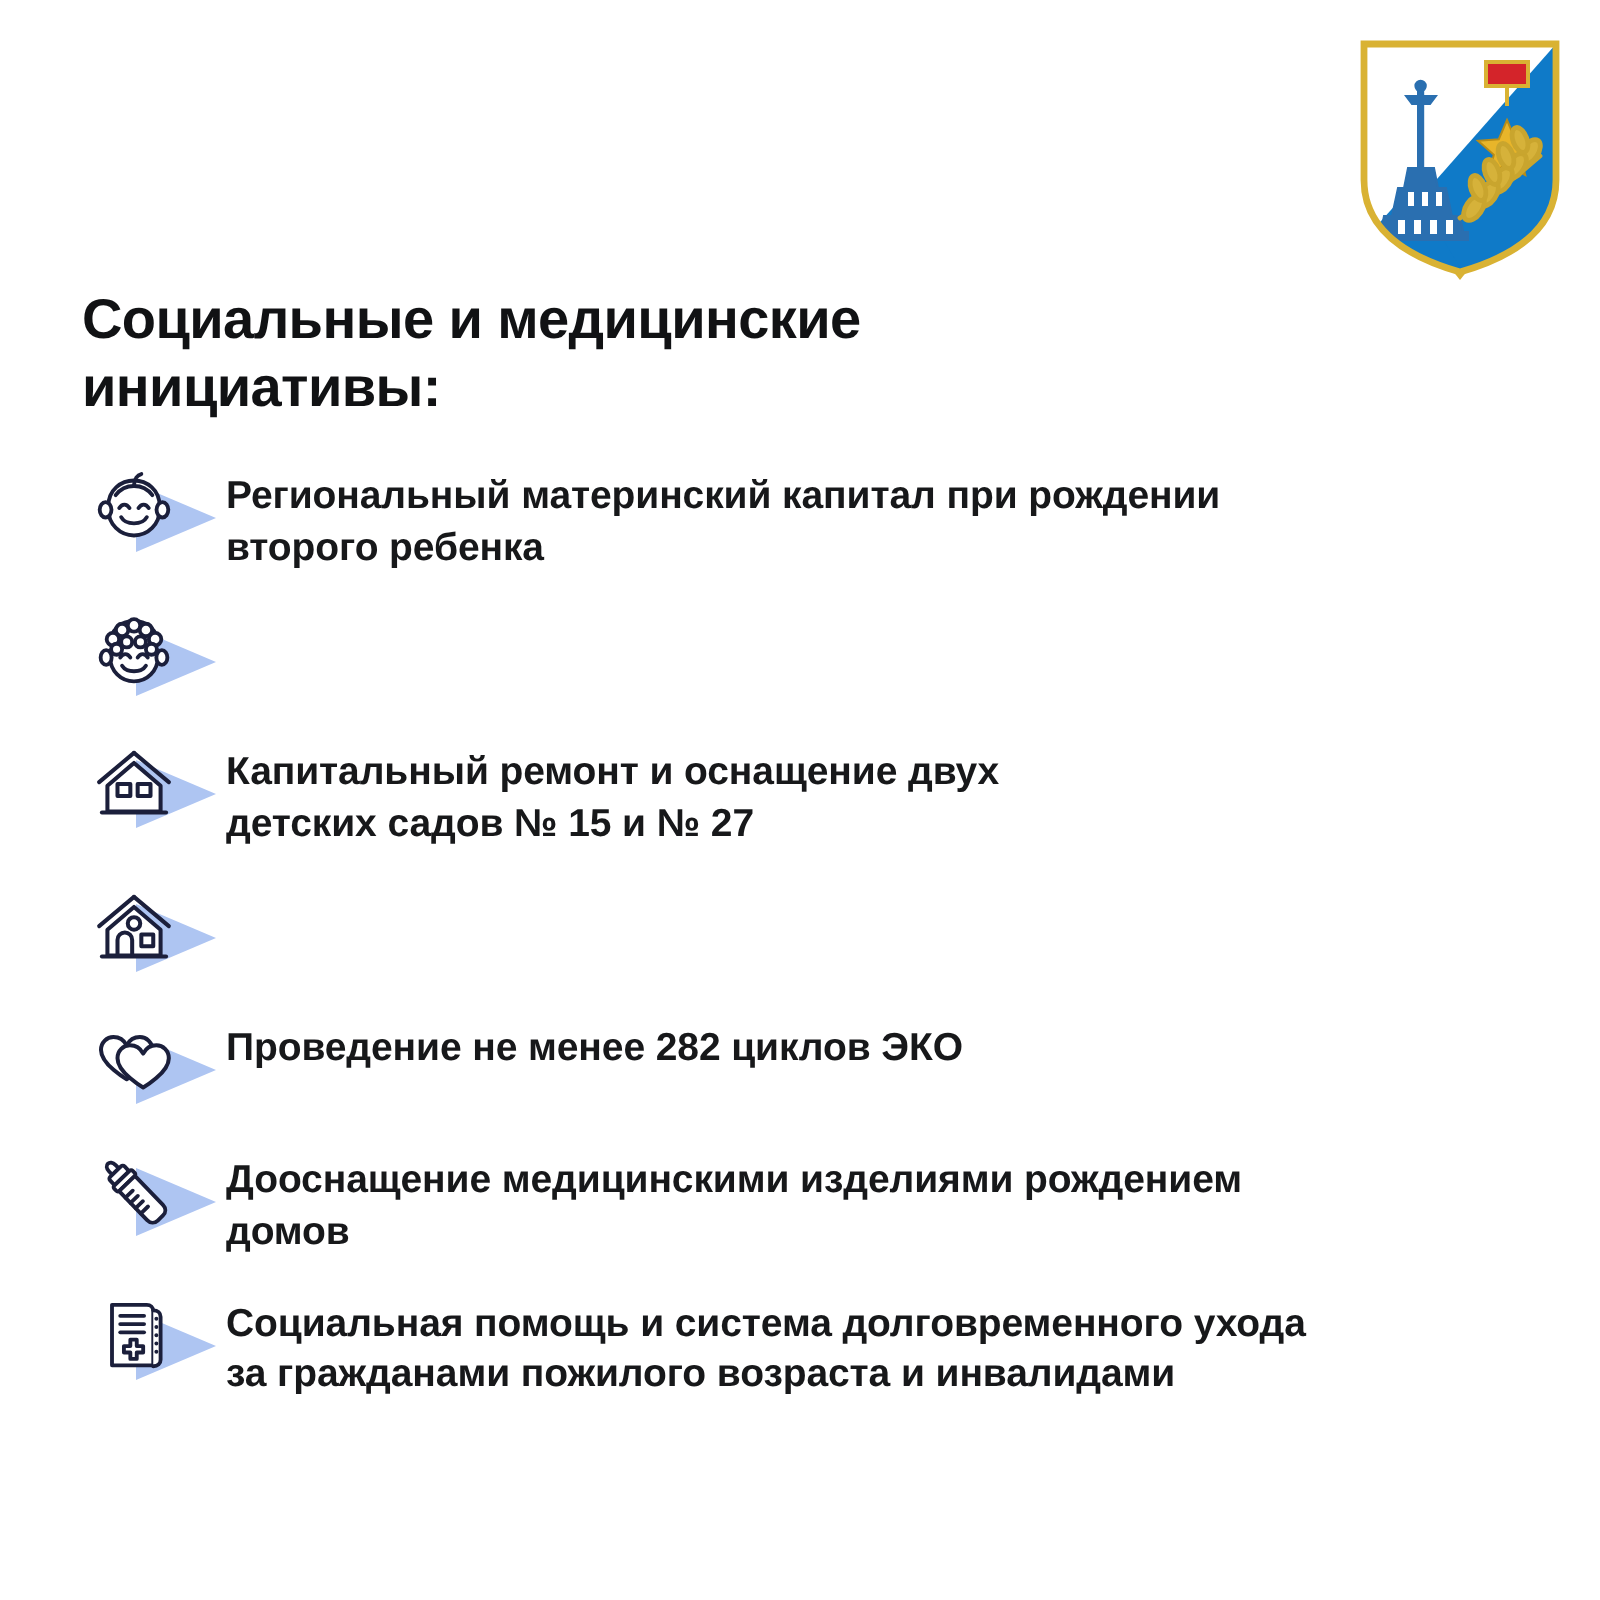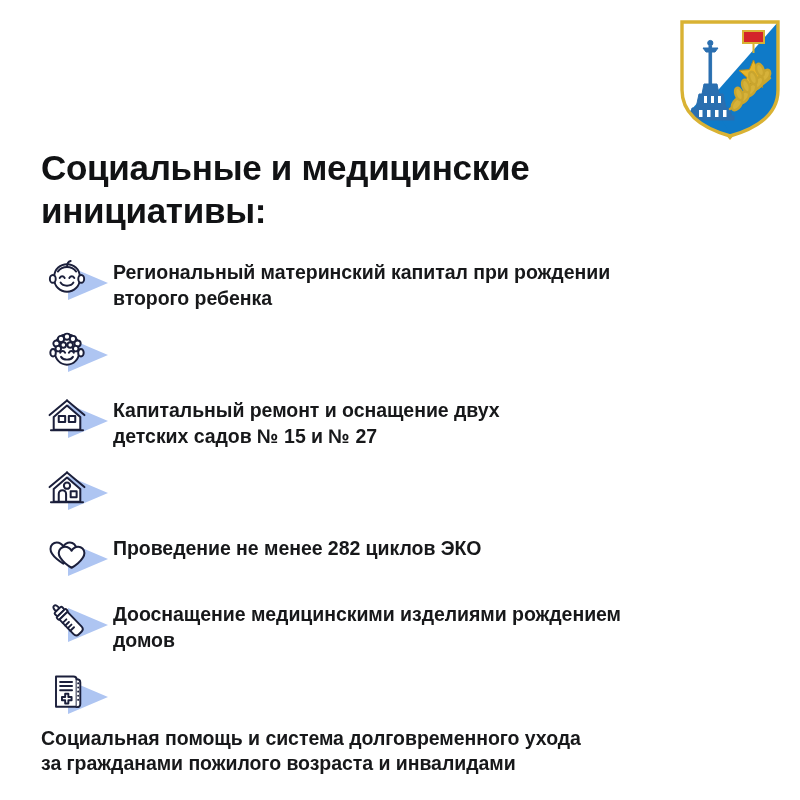--- a/index.html
+++ b/index.html
@@ -33,43 +33,43 @@
     height: 124px;
   }
   .emblem svg { display: block; width: 100%; height: 100%; }
 
   
   .title {
     position: absolute;
     left: 41px;
     top: 124px;
     width: 640px;
-    font-size: 35px;
+    font-size: 28px;
     line-height: 1.22;
     font-weight: 700;
     letter-spacing: -0.3px;
     color: #111214;
     white-space: pre-line;
   }
 
   
   .list {
     position: absolute;
     left: 41px;
-    top: 254px;
+    top: 230px;
     width: 720px;
   }
   .list-item {
     position: relative;
     display: flex;
     align-items: flex-start;
     min-height: 52px;
     margin-bottom: 14px;
   }
-  .list-item:last-child { margin-bottom: 0; flex-direction: column; }
+  .list-item:last-child { margin-bottom: 0; }
 
   .icon-wrap {
     position: relative;
     flex: 0 0 auto;
     width: 72px;
     height: 52px;
   }
   .icon-wrap svg.glyph {
     position: absolute;
     left: 4px;

